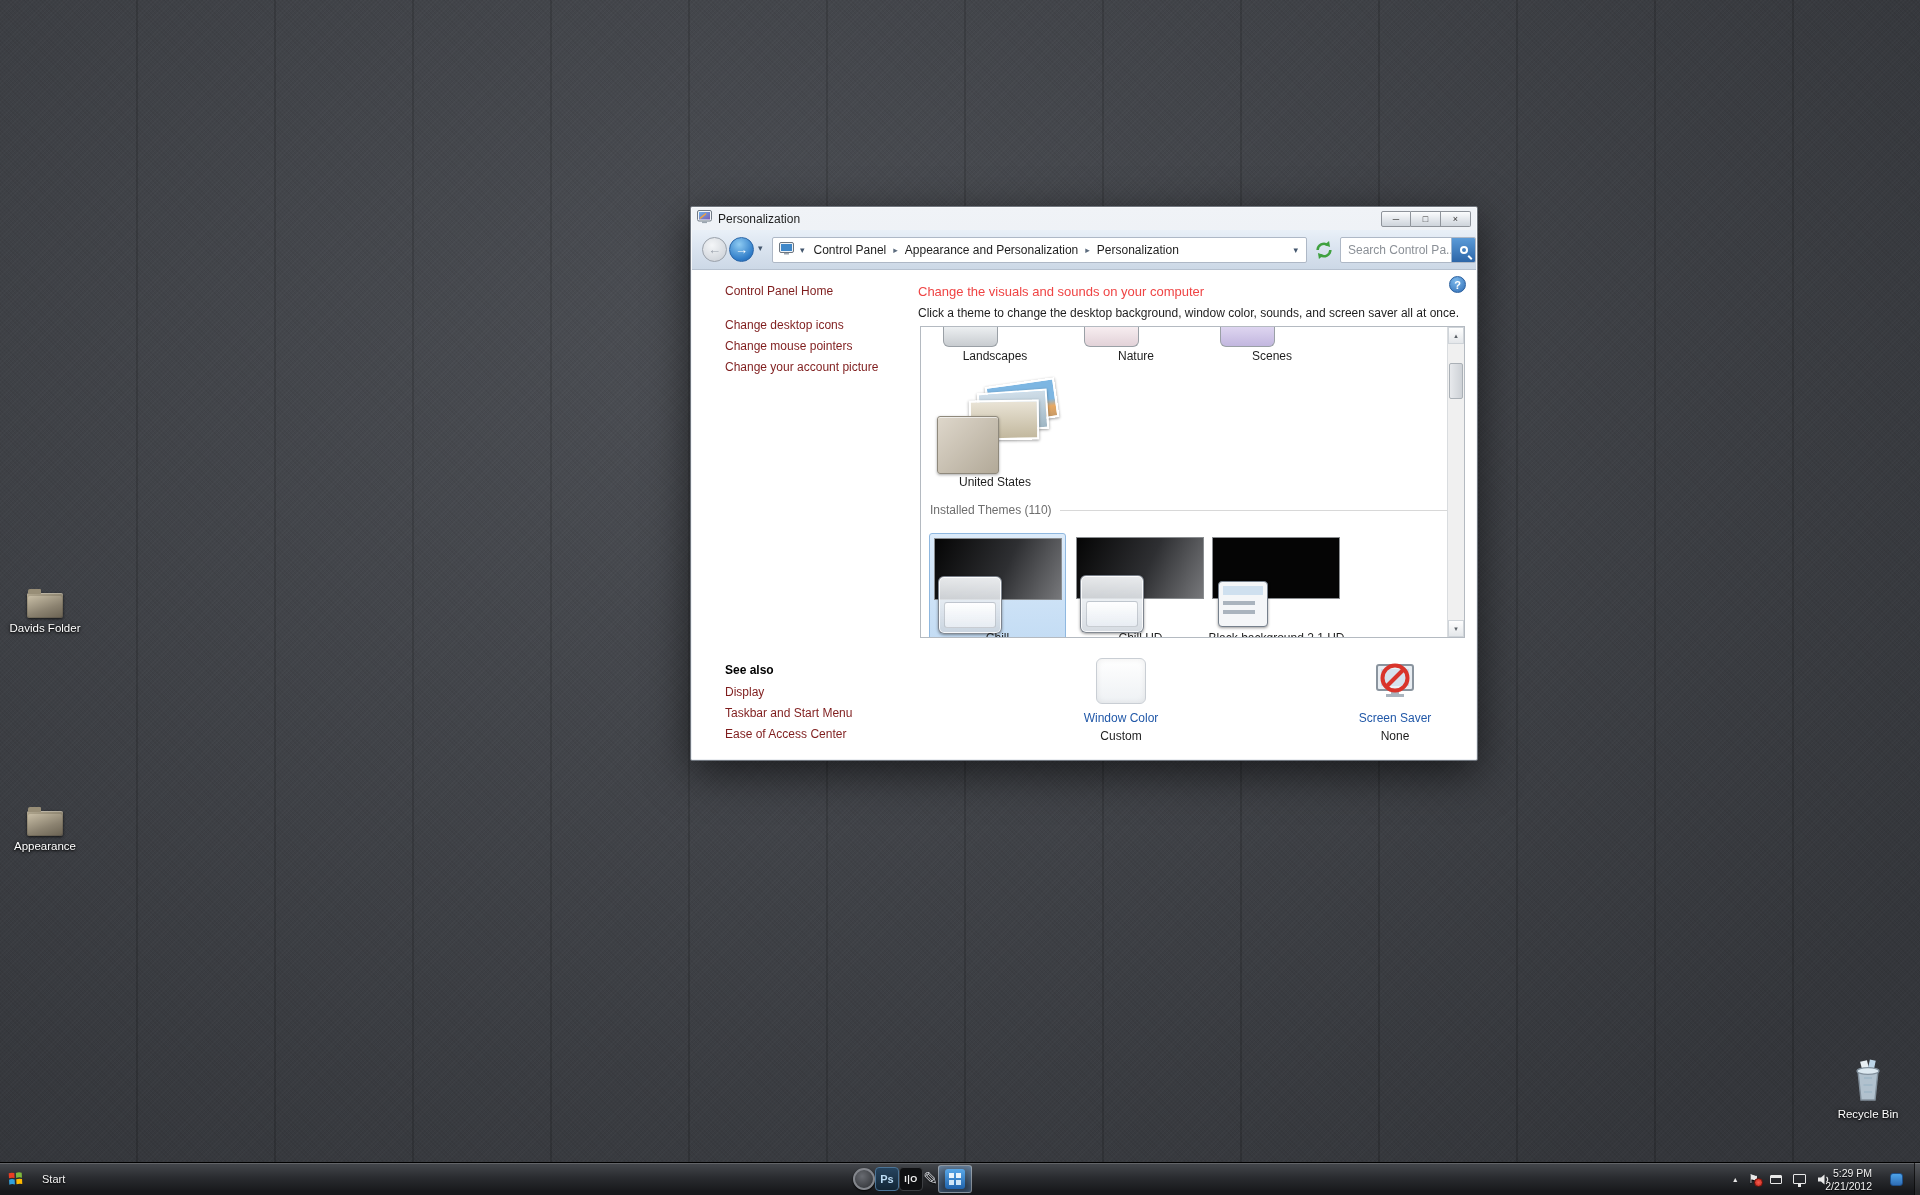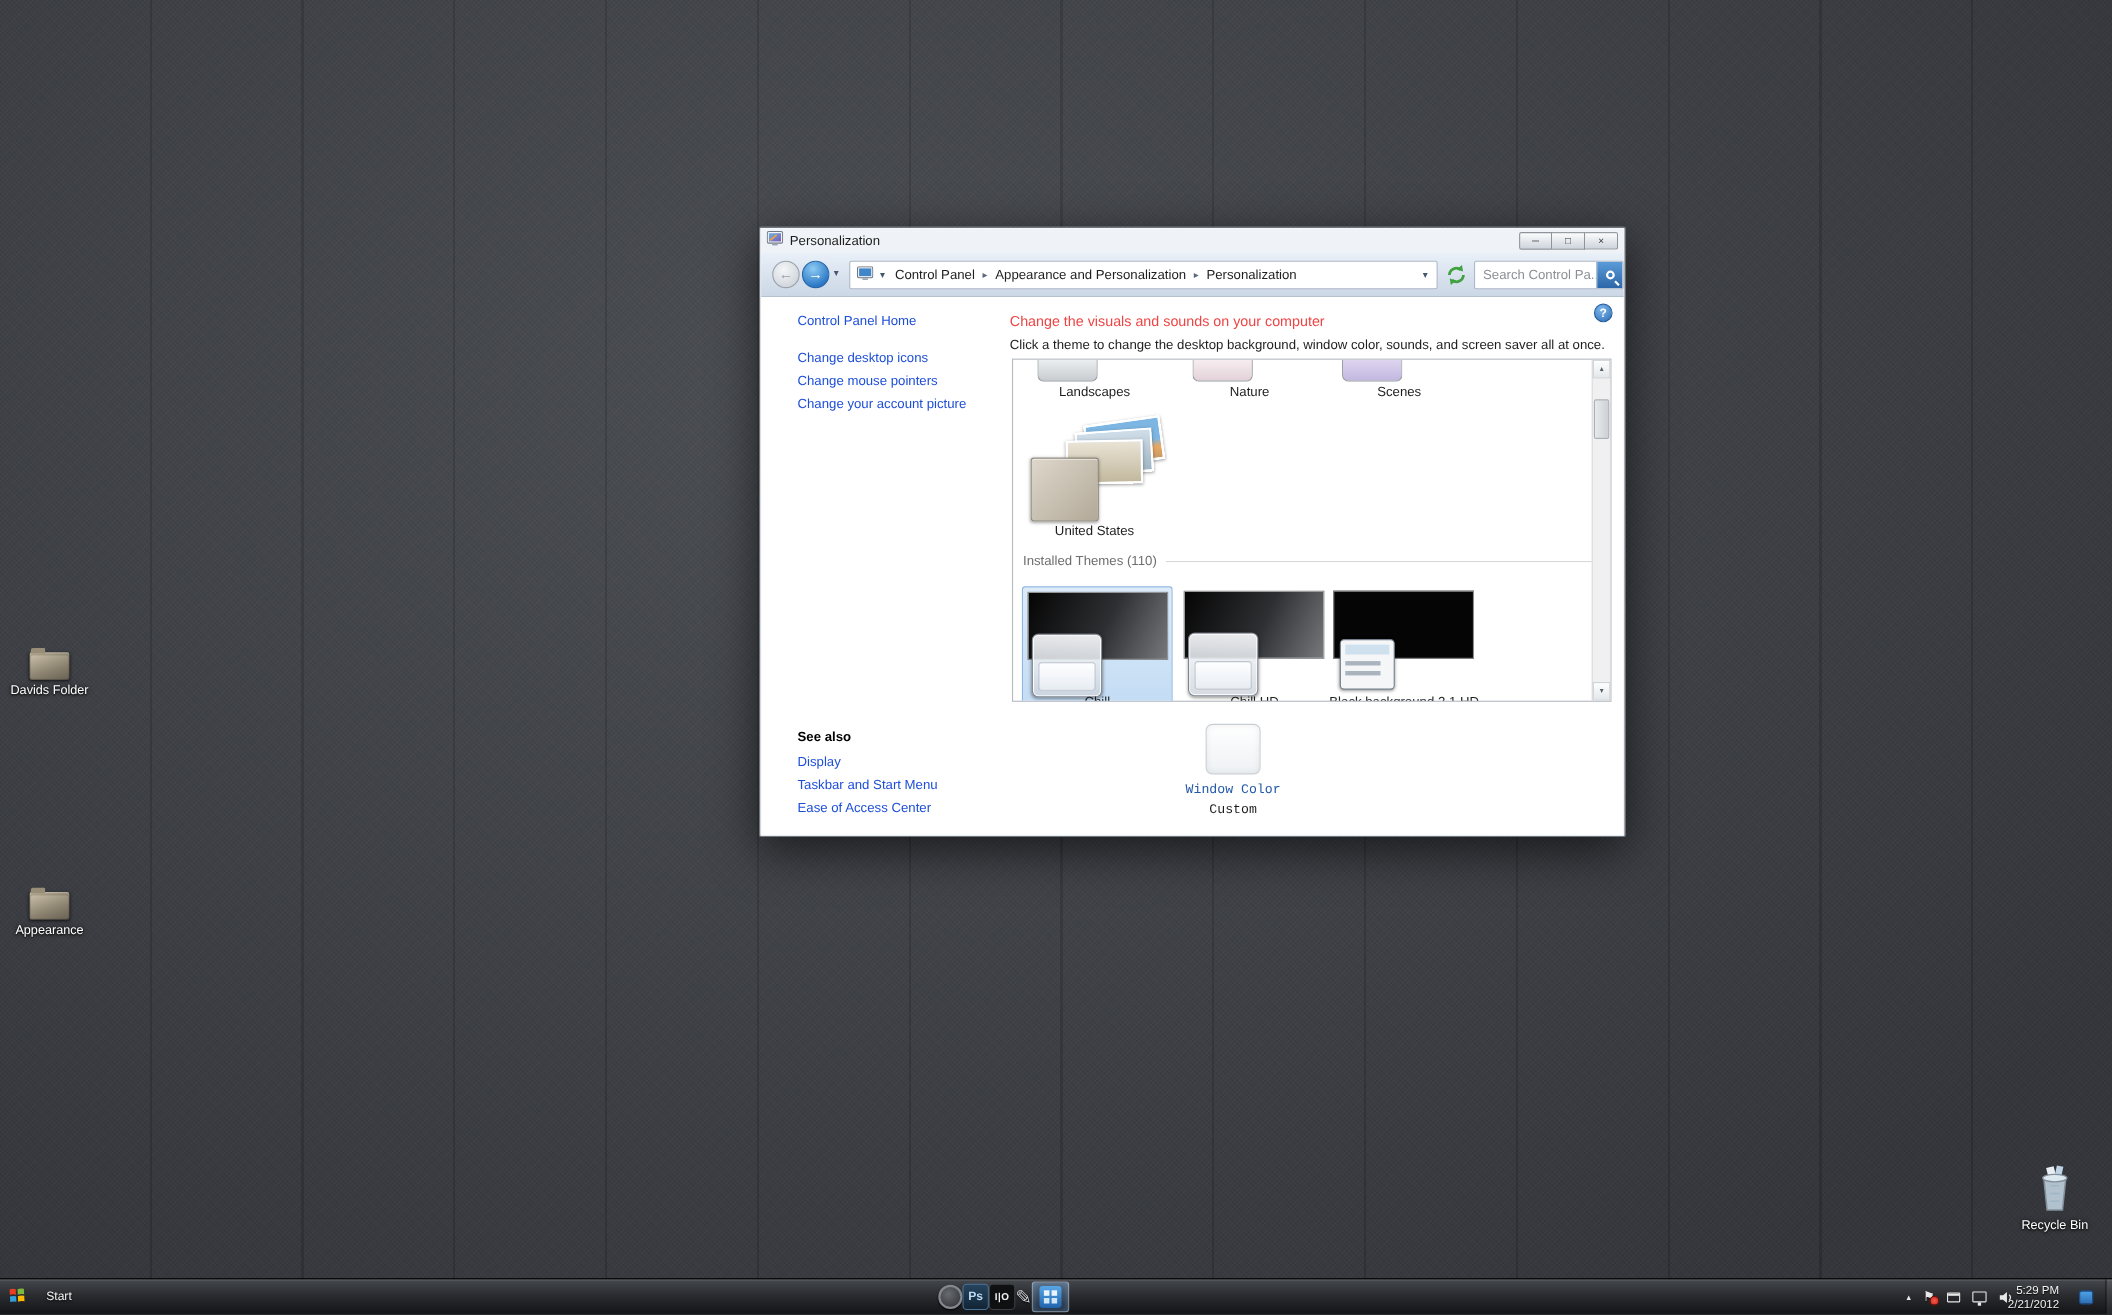--- a/index.html
+++ b/index.html
@@ -64,21 +64,21 @@
     justify-content:center;border-left:1px solid #9fb6cf;cursor:pointer;}
   .mag{width:8px;height:8px;border:2px solid #fff;border-radius:50%;position:relative;}
   .mag::after{content:"";position:absolute;width:2px;height:5px;background:#fff;left:7px;top:7px;
     transform:rotate(-45deg);}
 
   .win-body{position:absolute;left:1px;right:1px;top:63px;bottom:1px;background:#fff;}
   .help{position:absolute;top:6px;right:10px;width:17px;height:17px;border-radius:50%;
     background:radial-gradient(circle at 40% 28%,#7db9ec,#2f6db5);color:#fff;font-size:11px;
     font-weight:bold;text-align:center;line-height:17px;border:1px solid #2a5f9e;cursor:pointer;}
 
-  .sb-link{position:absolute;left:33px;font-size:12px;color:#1d4ed8;cursor:pointer;white-space:nowrap;}
+  .sb-link{position:absolute;left:33px;font-size:12px;color:#7f1d1d;cursor:pointer;white-space:nowrap;}
   .sb-head{position:absolute;left:33px;font-size:12px;color:#000;font-weight:bold;white-space:nowrap;}
 
   .main-heading{position:absolute;left:226px;top:14px;font-size:13px;color:#ef4444;}
   .main-sub{position:absolute;left:226px;top:36px;font-size:12px;color:#1e1e1e;}
 
   .themes-box{position:absolute;left:228px;top:56px;width:545px;height:312px;border:1px solid #b4bac1;
     background:#fff;overflow:hidden;}
   .t-cell-label{position:absolute;width:128px;text-align:center;font-size:12px;color:#1e1e1e;}
   .glass-strip{position:absolute;top:0;width:55px;height:20px;border:1px solid #9aa0a6;border-top:none;
     border-radius:0 0 6px 6px;}
@@ -324,26 +324,40 @@
         <div class="inst-label" style="left:151px;">Chill HD</div>
         <div class="inst-label" style="left:287px;">Black background 2.1 HD</div>
 
         <div class="vscroll">
           <span class="vbtn up">▴</span>
           <span class="vthumb"></span>
           <span class="vbtn down">▾</span>
         </div>
       </div>
 
-      <div class="footer-item" style="left:354px;font-family:Liberation Mono, monospace;">
+      <div class="footer-item" style="left:354px;">
         <div class="fi-thumb">
             <span class="wc-thumb"></span>
           </div>
         <div class="fi-label">Window Color</div>
         <div class="fi-value">Custom</div>
+      </div>
+      <div class="footer-item" style="left:628px;">
+        <div class="fi-thumb">
+          <svg width="46" height="46" viewBox="0 0 46 46">
+            <rect x="5" y="7" width="36" height="25" rx="2" fill="#e8edf2" stroke="#8a949e" stroke-width="2"></rect>
+            <rect x="9" y="11" width="28" height="17" fill="#cddcea"></rect>
+            <rect x="19" y="32" width="8" height="4" fill="#aab4be"></rect>
+            <rect x="14" y="36" width="18" height="3" fill="#aab4be"></rect>
+            <circle cx="23" cy="20" r="12.5" fill="rgba(255,255,255,0.18)" stroke="#d9342b" stroke-width="4"></circle>
+            <line x1="14.5" y1="28.5" x2="31.5" y2="11.5" stroke="#d9342b" stroke-width="4"></line>
+          </svg>
+        </div>
+        <div class="fi-label">Screen Saver</div>
+        <div class="fi-value">None</div>
       </div>
     </div>
   </div>
 
   <div class="taskbar">
     <div class="start">
       <span>
         <svg width="15" height="15" viewBox="0 0 15 15">
           <g transform="rotate(-3 7.5 7.5)">
             <path d="M1 2 Q3.5 1 6.6 2 L6.6 7 Q3.5 6 1 7 Z" fill="#ea3e23"></path>

